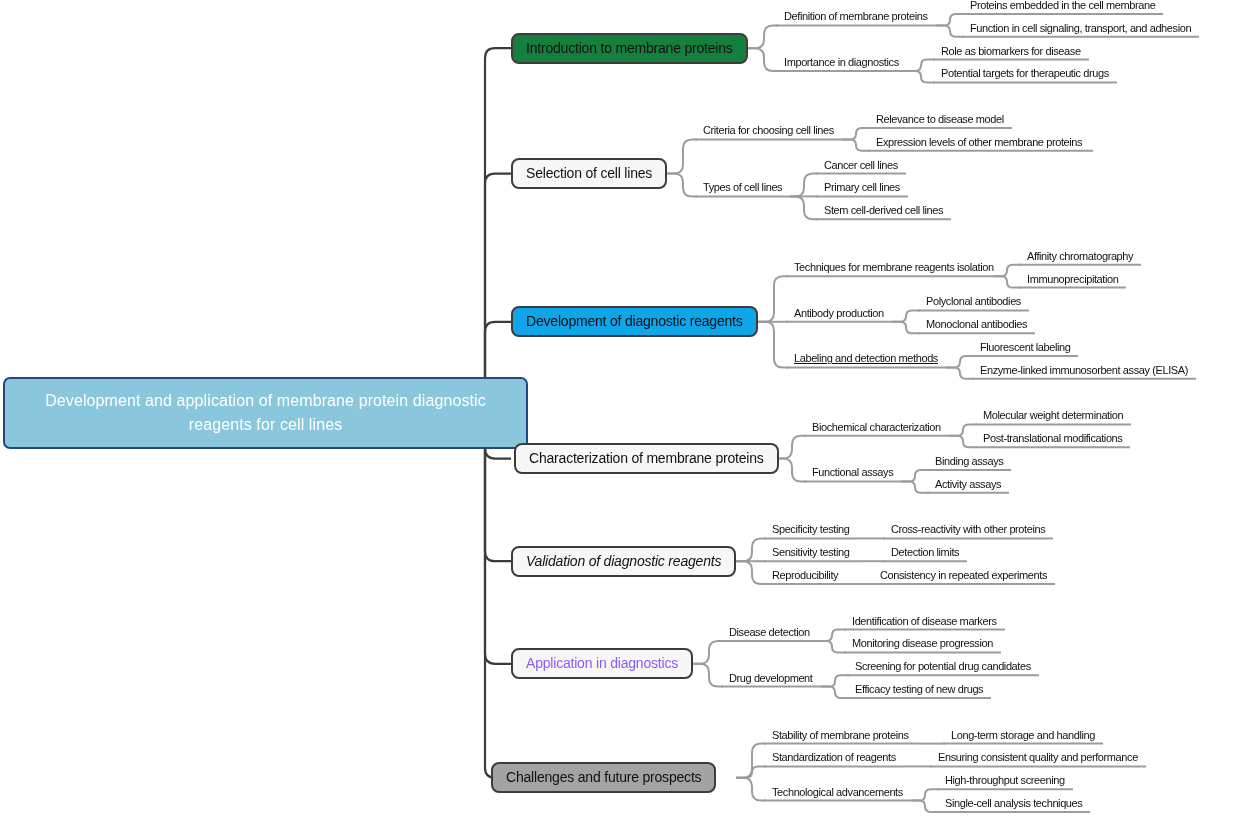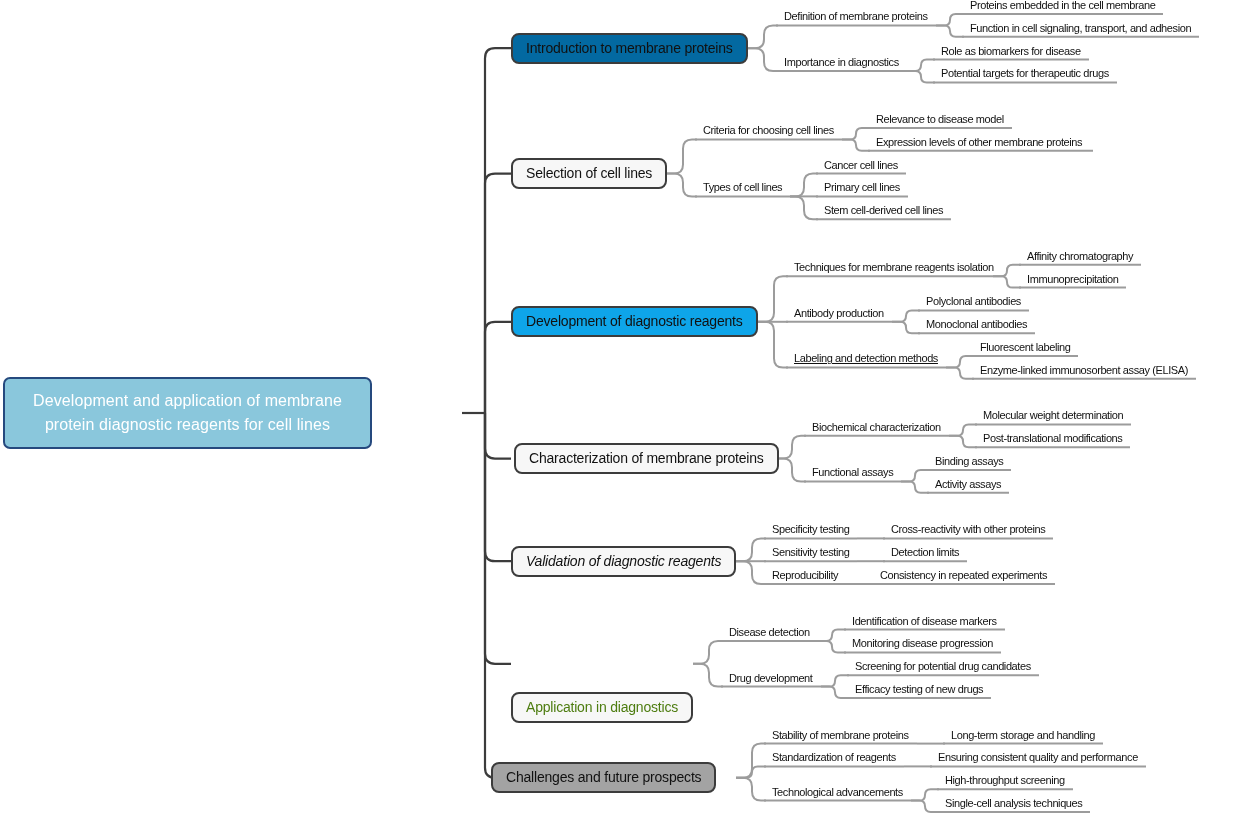--- a/index.html
+++ b/index.html
@@ -1,21 +1,21 @@
 <!DOCTYPE html>
 <html><head>
 <meta charset="utf-8">
 <style>
   html,body{margin:0;padding:0;background:#ffffff;}
   body{width:1240px;height:816px;overflow:hidden;position:relative;
        font-family:"Liberation Sans","DejaVu Sans",sans-serif;}
   #mindmap{position:absolute;left:0;top:0;width:1240px;height:816px;}
   #connector-svg{position:absolute;left:0;top:0;width:1240px;height:816px;}
   .root-node{
-    position:absolute;left:3px;width:369px;box-sizing:border-box;
+    position:absolute;left:3px;width:525px;box-sizing:border-box;
     border:2.5px solid;border-radius:7px;
     text-align:center;padding:10px 10px;
     font-size:16px;line-height:24px;letter-spacing:0.1px;
   }
   .topic-node{
     position:absolute;white-space:nowrap;
     padding:5px 13px;font-size:14px;line-height:17px;letter-spacing:-0.2px;
     border:2px solid;border-radius:8px;
   }
   .label-node{
@@ -125,21 +125,21 @@
       <path d="M 904 766.3999999999996 H 932" fill="none" stroke="#9C9C9C" stroke-width="2"></path>
       <path d="M 930 766.3999999999996 H 1146" fill="none" stroke="#9C9C9C" stroke-width="2"></path>
       <path d="M 736 777.7999999999996 H 743 Q 752 777.7999999999996 752 786.7999999999996 V 791.5999999999996 Q 752 800.5999999999996 761 800.5999999999996 H 766" fill="none" stroke="#9C9C9C" stroke-width="2"></path>
       <path d="M 764 800.5999999999996 H 911" fill="none" stroke="#9C9C9C" stroke-width="2"></path>
       <path d="M 911 800.5999999999996 H 919.3 Q 925 800.5999999999996 925 794.8999999999996 V 794.8999999999996 Q 925 789.1999999999996 930.7 789.1999999999996 H 939" fill="none" stroke="#9C9C9C" stroke-width="2"></path>
       <path d="M 937 789.1999999999996 H 1073" fill="none" stroke="#9C9C9C" stroke-width="2"></path>
       <path d="M 911 800.5999999999996 H 919.3 Q 925 800.5999999999996 925 806.2999999999995 V 806.2999999999995 Q 925 811.9999999999995 930.7 811.9999999999995 H 939" fill="none" stroke="#9C9C9C" stroke-width="2"></path>
       <path d="M 937 811.9999999999995 H 1090" fill="none" stroke="#9C9C9C" stroke-width="2"></path>
     </svg>
   <div class="root-node" id="root-node" style="background: rgb(138, 199, 220); border-color: rgb(37, 73, 126); color: rgb(255, 255, 255); top: 377px;">Development and application of membrane protein diagnostic reagents for cell lines</div>
-<div class="topic-node" style="background: #0369a1; border-color: rgb(60, 60, 60); color: rgb(17, 17, 17); left: 511px; top: 32.7px;">Introduction to membrane proteins</div>
+<div class="topic-node" style="background: #15803d; border-color: rgb(60, 60, 60); color: rgb(17, 17, 17); left: 511px; top: 32.7px;">Introduction to membrane proteins</div>
     <div class="label-node" style="color: rgb(17, 17, 17); left: 776px; top: 8.4px;">Definition of membrane proteins</div>
     <div class="label-node" style="color: rgb(17, 17, 17); left: 962px; top: -3px;">Proteins embedded in the cell membrane</div>
     <div class="label-node" style="color: rgb(17, 17, 17); left: 962px; top: 19.8px;">Function in cell signaling, transport, and adhesion</div>
     <div class="label-node" style="color: rgb(17, 17, 17); left: 776px; top: 54px;">Importance in diagnostics</div>
     <div class="label-node" style="color: rgb(17, 17, 17); left: 933px; top: 42.6px;">Role as biomarkers for disease</div>
     <div class="label-node" style="color: rgb(17, 17, 17); left: 933px; top: 65.4px;">Potential targets for therapeutic drugs</div>
     <div class="topic-node" style="background: rgb(247, 247, 247); border-color: rgb(60, 60, 60); color: rgb(17, 17, 17); left: 511px; top: 158.1px;">Selection of cell lines</div>
     <div class="label-node" style="color: rgb(17, 17, 17); left: 695px; top: 122.4px;">Criteria for choosing cell lines</div>
     <div class="label-node" style="color: rgb(17, 17, 17); left: 868px; top: 111px;">Relevance to disease model</div>
     <div class="label-node" style="color: rgb(17, 17, 17); left: 868px; top: 133.8px;">Expression levels of other membrane proteins</div>
@@ -164,21 +164,21 @@
     <div class="label-node" style="color: rgb(17, 17, 17); left: 804px; top: 464.4px;">Functional assays</div>
     <div class="label-node" style="color: rgb(17, 17, 17); left: 927px; top: 453px;">Binding assays</div>
     <div class="label-node" style="color: rgb(17, 17, 17); left: 927px; top: 475.8px;">Activity assays</div>
     <div class="topic-node" style="background: rgb(247, 247, 247); border-color: rgb(60, 60, 60); color: rgb(17, 17, 17); left: 511px; top: 545.7px; font-style: italic;">Validation of diagnostic reagents</div>
     <div class="label-node" style="color: rgb(17, 17, 17); left: 764px; top: 521.4px;">Specificity testing</div>
     <div class="label-node" style="color: rgb(17, 17, 17); left: 883px; top: 521.4px;">Cross-reactivity with other proteins</div>
     <div class="label-node" style="color: rgb(17, 17, 17); left: 764px; top: 544.2px;">Sensitivity testing</div>
     <div class="label-node" style="color: rgb(17, 17, 17); left: 883px; top: 544.2px;">Detection limits</div>
     <div class="label-node" style="color: rgb(17, 17, 17); left: 764px; top: 567px;">Reproducibility</div>
     <div class="label-node" style="color: rgb(17, 17, 17); left: 872px; top: 567px;">Consistency in repeated experiments</div>
-    <div class="topic-node" style="background: rgb(247, 247, 247); border-color: rgb(60, 60, 60); color: #4d7c0f; left: 511px; top: 648.3px; margin-top: 44px;">Application in diagnostics</div>
+    <div class="topic-node" style="background: rgb(247, 247, 247); border-color: rgb(60, 60, 60); color: #8b5cf6; left: 511px; top: 648.3px;">Application in diagnostics</div>
     <div class="label-node" style="color: rgb(17, 17, 17); left: 721px; top: 624px;">Disease detection</div>
     <div class="label-node" style="color: rgb(17, 17, 17); left: 844px; top: 612.6px;">Identification of disease markers</div>
     <div class="label-node" style="color: rgb(17, 17, 17); left: 844px; top: 635.4px;">Monitoring disease progression</div>
     <div class="label-node" style="color: rgb(17, 17, 17); left: 721px; top: 669.6px;">Drug development</div>
     <div class="label-node" style="color: rgb(17, 17, 17); left: 847px; top: 658.2px;">Screening for potential drug candidates</div>
     <div class="label-node" style="color: rgb(17, 17, 17); left: 847px; top: 681px;">Efficacy testing of new drugs</div>
     <div class="topic-node" style="background: #a3a3a3; border-color: rgb(60, 60, 60); color: rgb(17, 17, 17); left: 491px; top: 762.3px;">Challenges and future prospects</div>
     <div class="label-node" style="color: rgb(17, 17, 17); left: 764px; top: 726.6px;">Stability of membrane proteins</div>
     <div class="label-node" style="color: rgb(17, 17, 17); left: 943px; top: 726.6px;">Long-term storage and handling</div>
     <div class="label-node" style="color: rgb(17, 17, 17); left: 764px; top: 749.4px;">Standardization of reagents</div>

